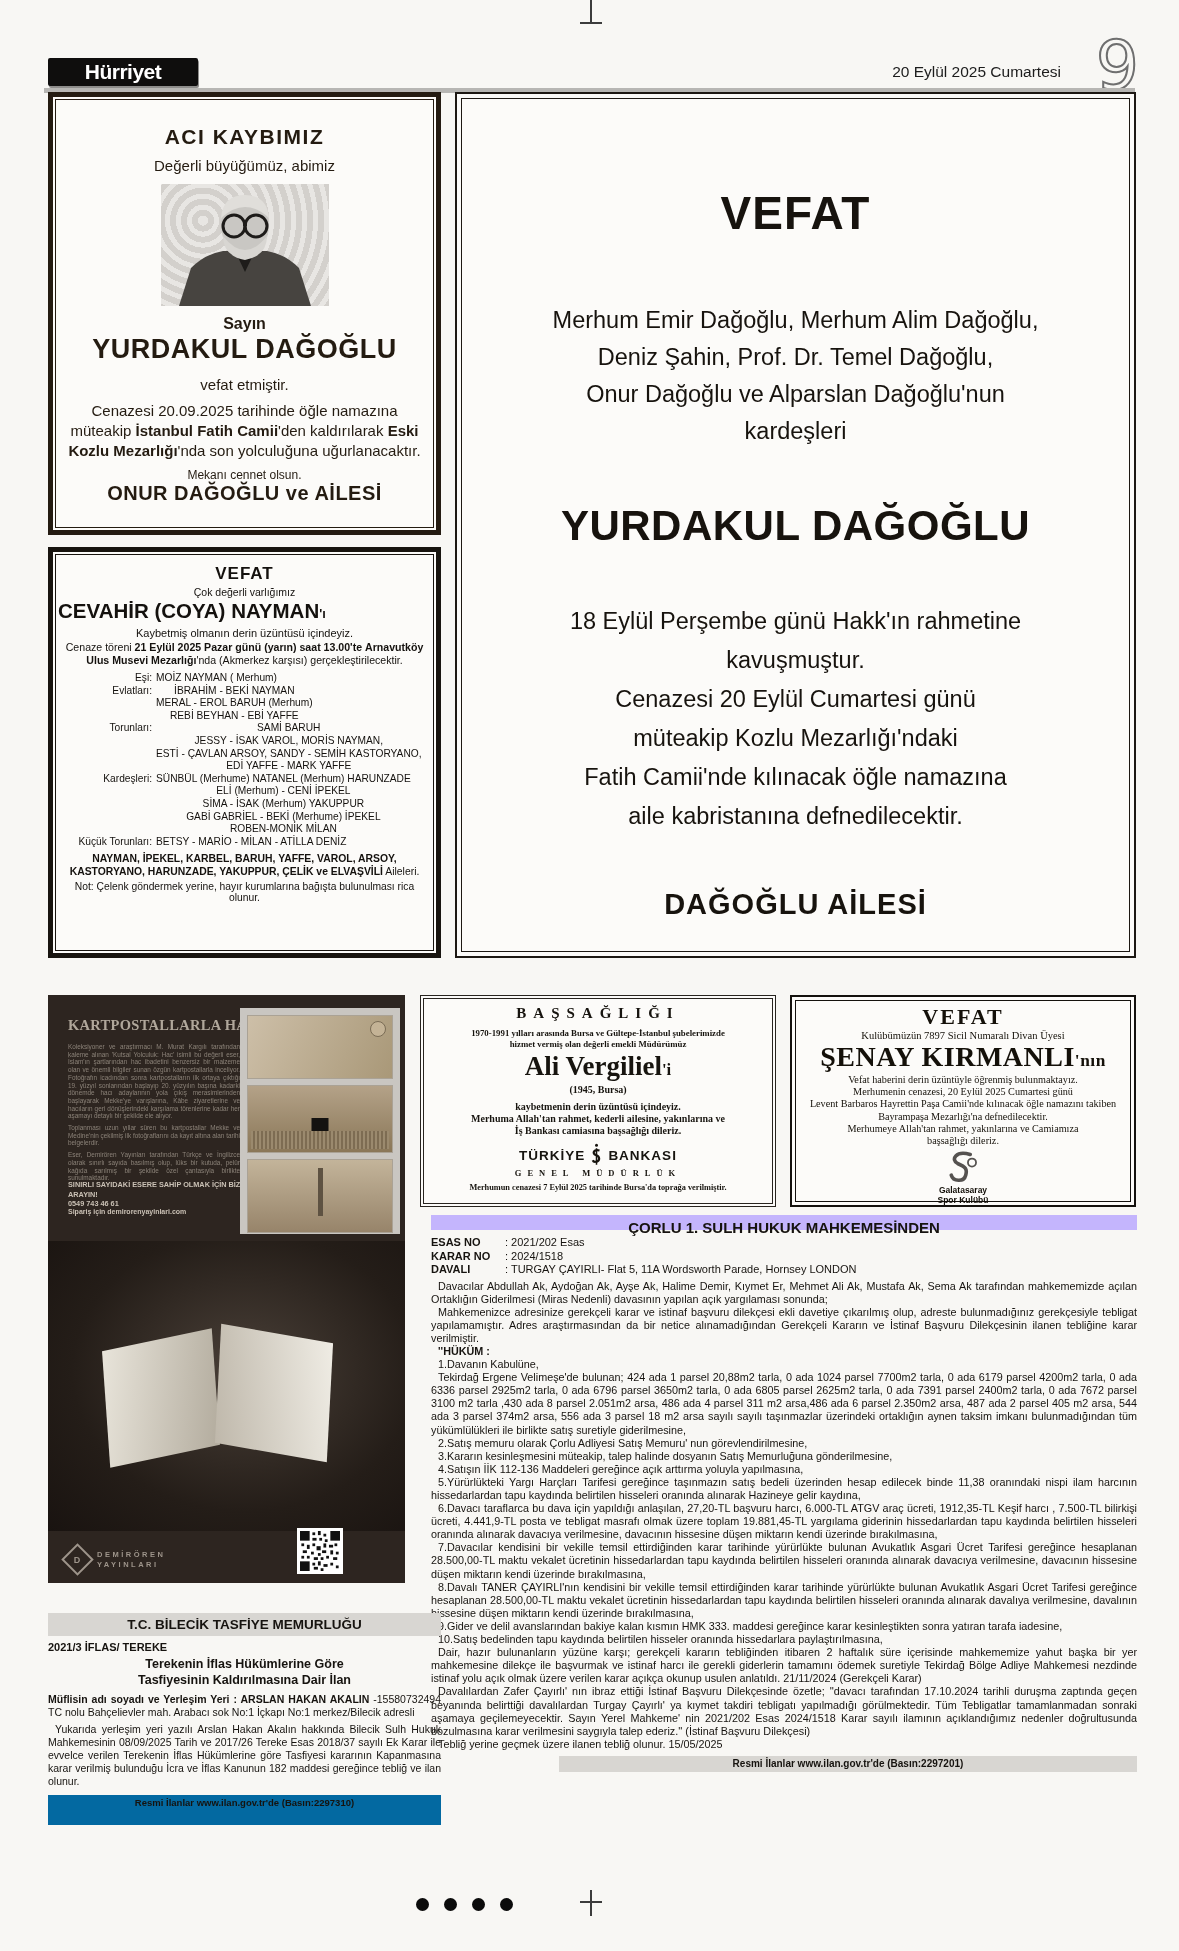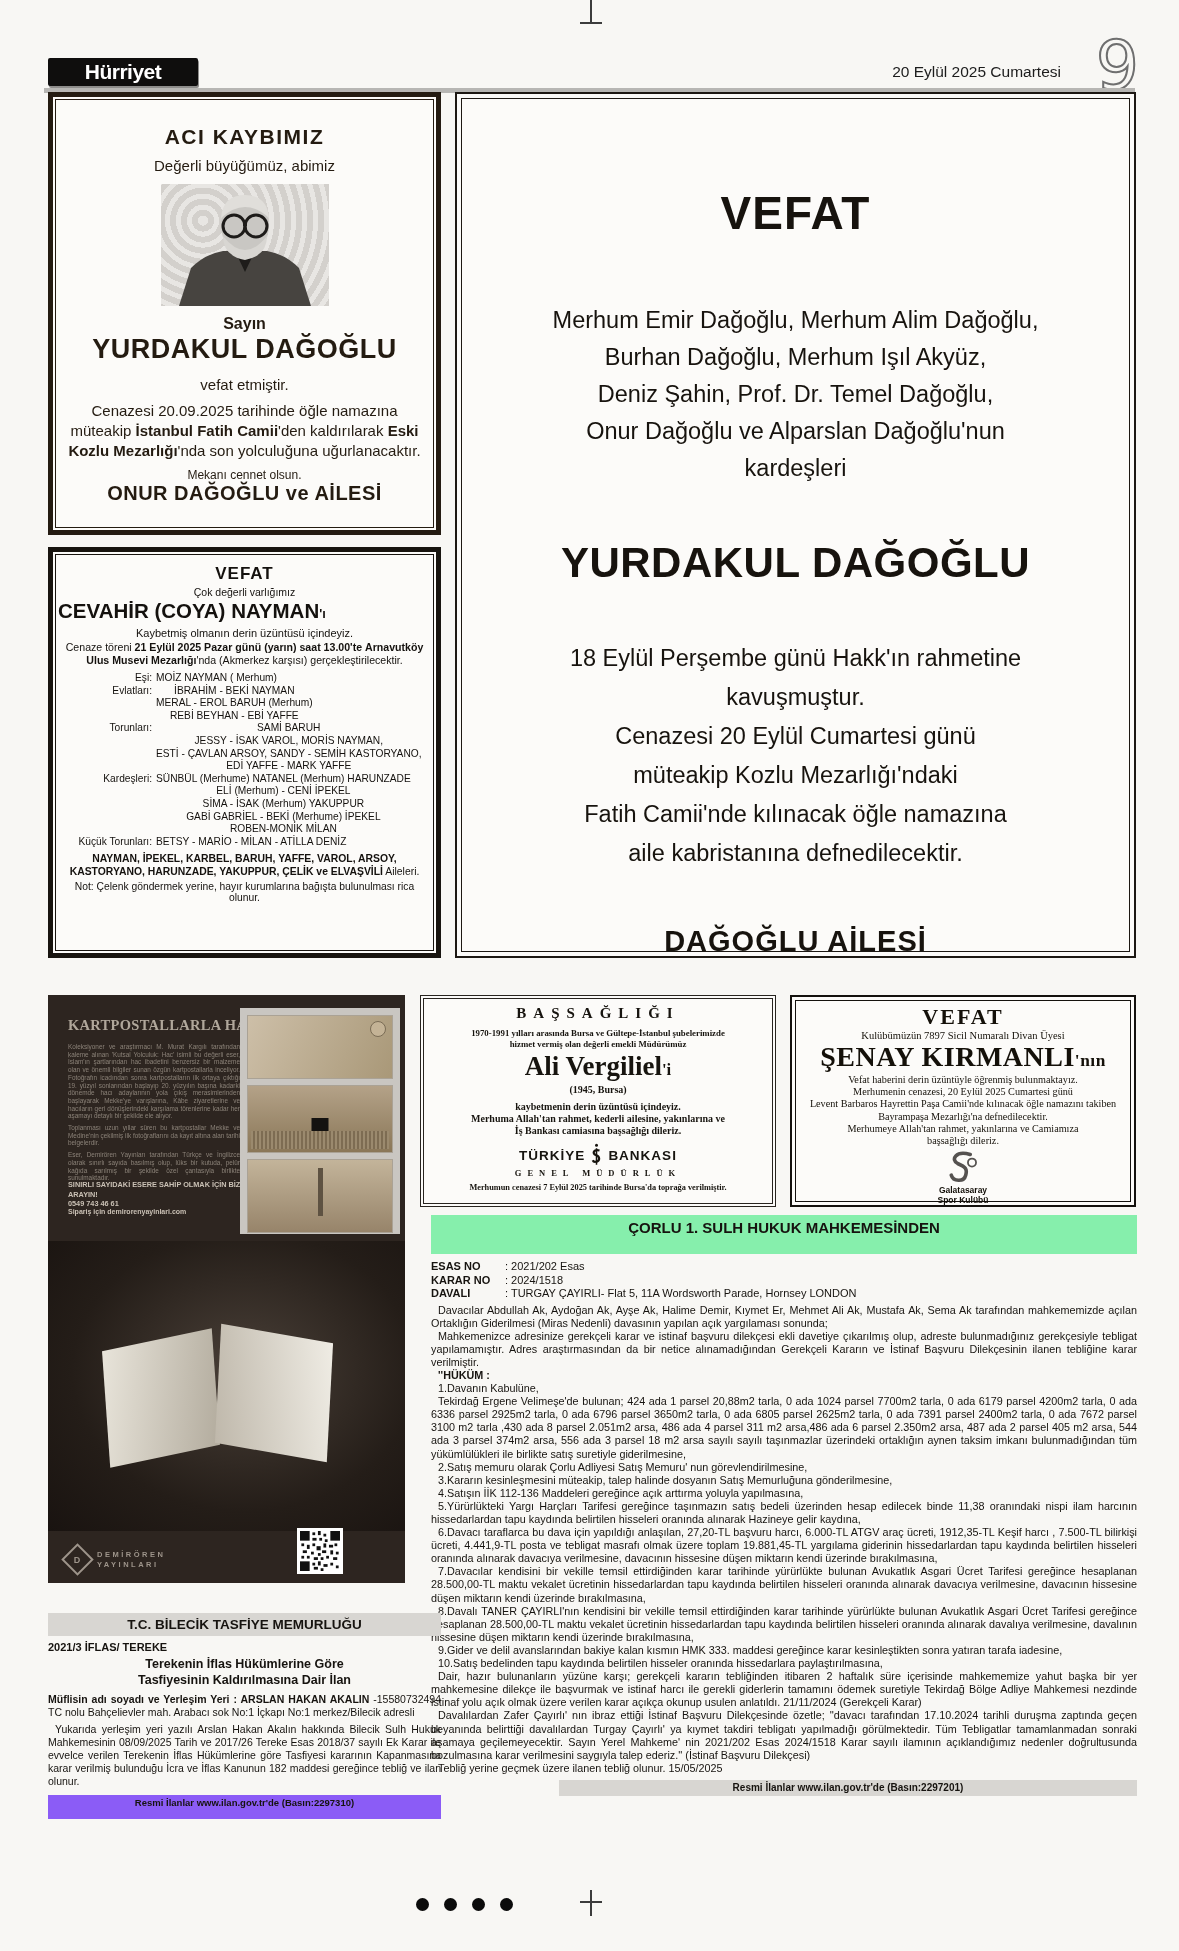--- a/index.html
+++ b/index.html
@@ -108,36 +108,36 @@
       box-shadow:inset 0 0 0 3px #fcfbf9,inset 0 0 0 4px #14110d;
       font-family:"Liberation Serif",serif;text-align:center;color:#141009}
   .gs-title{margin-top:7px;font-size:22px;font-weight:bold;letter-spacing:2px}
   .gs-sub{margin-top:0;font-size:10.5px}
   .gs-name{font-size:28px;font-weight:bold;letter-spacing:0.5px}
   .gs-body{font-size:10.2px;line-height:12.2px;margin-top:1px}
   .gs-crest{margin:3px auto 0;width:36px;height:36px}
   .gs-club{font-size:8.5px;font-weight:bold;line-height:9.5px;font-family:"Liberation Sans",sans-serif;margin-top:0}
   
   .corlu{position:absolute;left:431px;top:1215px;width:706px;color:#16130f}
-  .c-head{height:39px;background:#86efac;text-align:center;font-weight:bold;font-size:15px;line-height:25px}
+  .c-head{height:15px;background:#c4b5fd;text-align:center;font-weight:bold;font-size:15px;line-height:25px}
   .c-meta{margin-top:6px;font-size:11px;line-height:13.5px}
   .c-meta .lbl{font-weight:bold;display:inline-block;min-width:74px}
   .c-body{margin-top:3px;font-size:10.8px;line-height:13.1px;text-align:justify}
   .c-body p{margin:0;text-indent:7px}
   .c-body p.b{font-weight:bold}
   .c-foot{margin-top:5px;margin-left:128px;height:16px;background:#d8d6d2;font-weight:bold;
           font-size:10px;line-height:16px;text-align:center}
   
   .bil{position:absolute;left:48px;top:1613px;width:393px;color:#16130f}
   .bl-head{height:23px;background:#d8d6d2;font-weight:bold;font-size:13.5px;line-height:23px;text-align:center}
   .bl-case{margin-top:5px;font-weight:bold;font-size:11px}
   .bl-h2{margin-top:4px;text-align:center;font-weight:bold;font-size:12.5px;line-height:15.5px}
   .bl-debtor{margin-top:5px;font-size:10.5px;line-height:13px;text-align:justify}
   .bl-body{margin-top:4px;font-size:10.5px;line-height:13px;text-align:justify;text-indent:7px}
-  .bl-foot{margin-top:7px;height:24px;background:#8b5cf6;font-weight:bold;font-size:9.5px;
+  .bl-foot{margin-top:7px;height:30px;background:#0369a1;font-weight:bold;font-size:9.5px;
            line-height:15px;text-align:center}
 </style>
 </head>
 <body>
 
 <div class="page">
 
   <div class="hlogo">Hürriyet</div>
   <div class="hdate">20 Eylül 2025 Cumartesi</div>
   <div class="pageno">9</div>
@@ -173,21 +173,20 @@
     <div class="b1-funeral"><span>Cenazesi 20.09.2025 tarihinde öğle namazına müteakip </span><span style="font-weight: bold;">İstanbul Fatih Camii</span><span>'den kaldırılarak </span><span style="font-weight: bold;">Eski Kozlu Mezarlığı</span><span>'nda son yolculuğuna uğurlanacaktır.</span></div>
     <div class="b1-blessing">Mekanı cennet olsun.</div>
     <div class="b1-sig">ONUR DAĞOĞLU ve AİLESİ</div>
   </div>
 
   <div class="obox b2">
     <div class="b2-title">VEFAT</div>
     <div class="b2-rel">
 
     <div>Merhum Emir Dağoğlu, Merhum Alim Dağoğlu,</div>
-        <div>Burhan Dağoğlu, Merhum Işıl Akyüz,</div>
         <div>Deniz Şahin, Prof. Dr. Temel Dağoğlu,</div>
         <div>Onur Dağoğlu ve Alparslan Dağoğlu'nun</div>
         <div>kardeşleri</div>
       </div>
     <div class="b2-name">YURDAKUL DAĞOĞLU</div>
     <div class="b2-body">
 
     <div>18 Eylül Perşembe günü Hakk'ın rahmetine</div>
         <div>kavuşmuştur.</div>
         <div>Cenazesi 20 Eylül Cumartesi günü</div>

